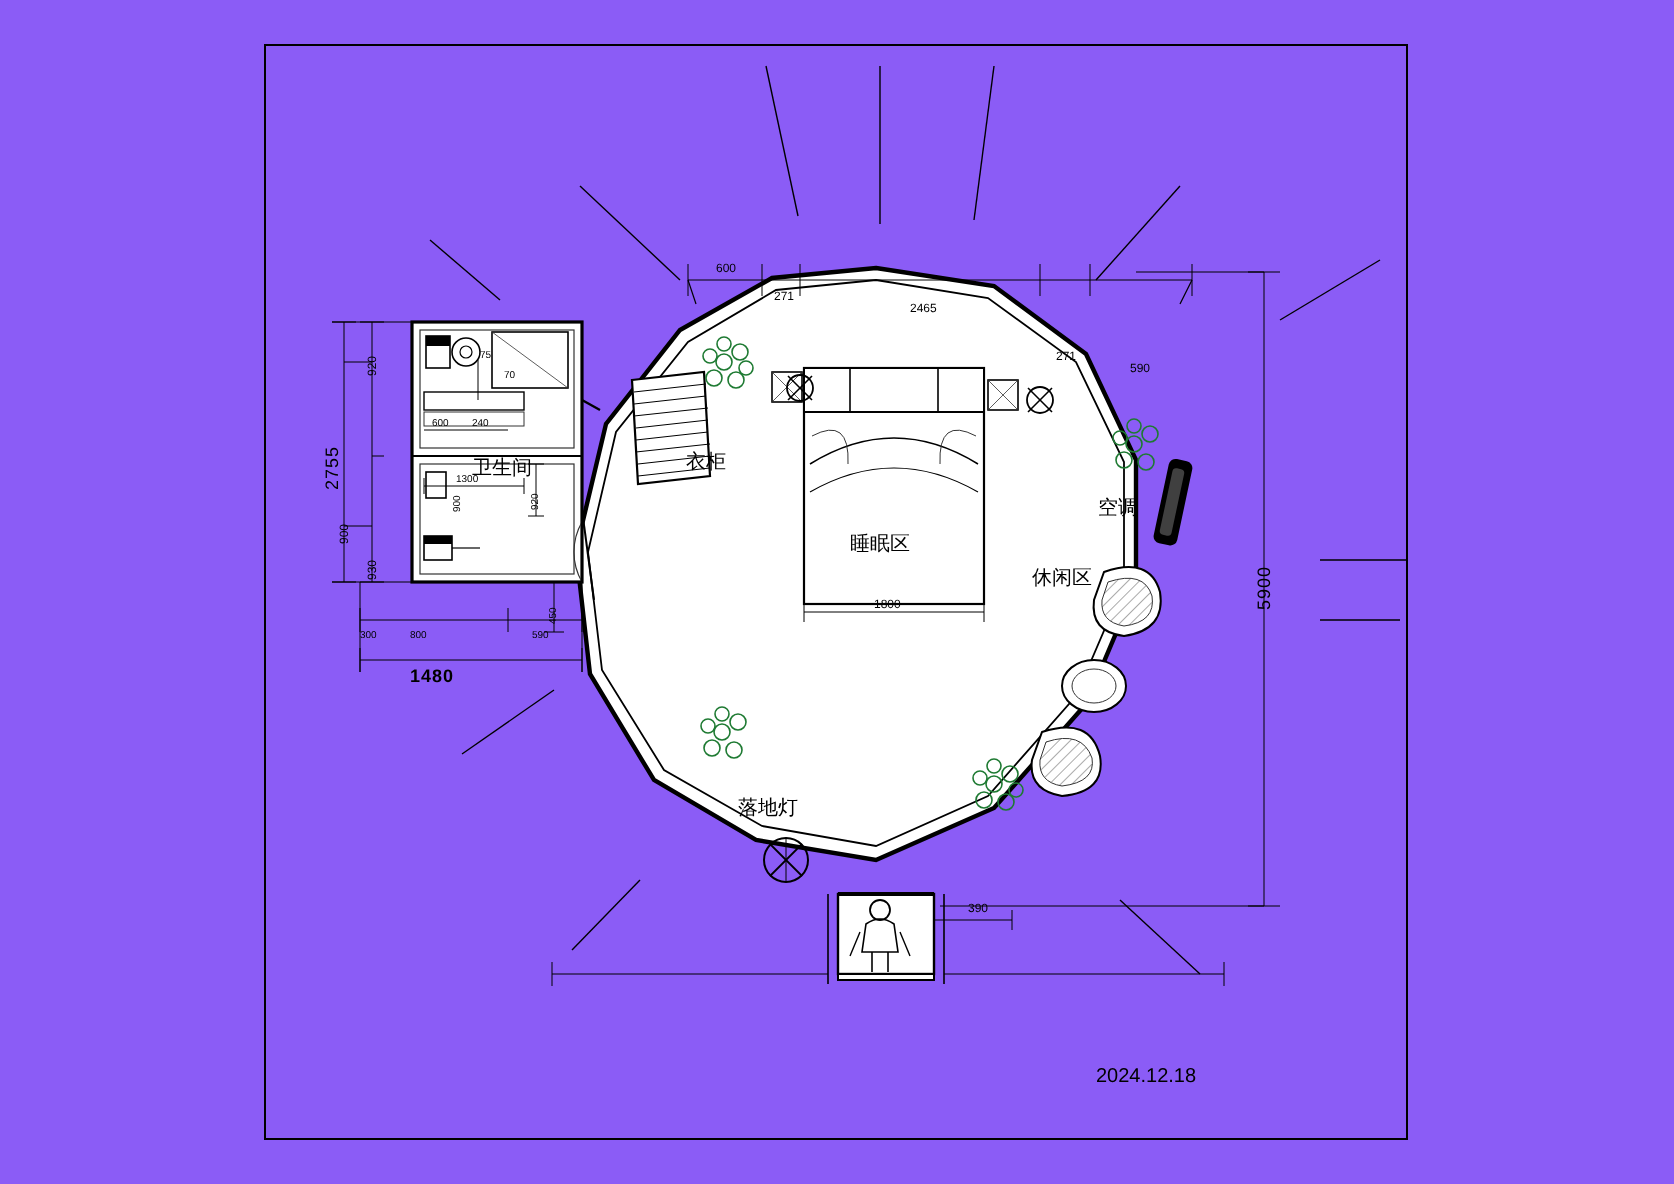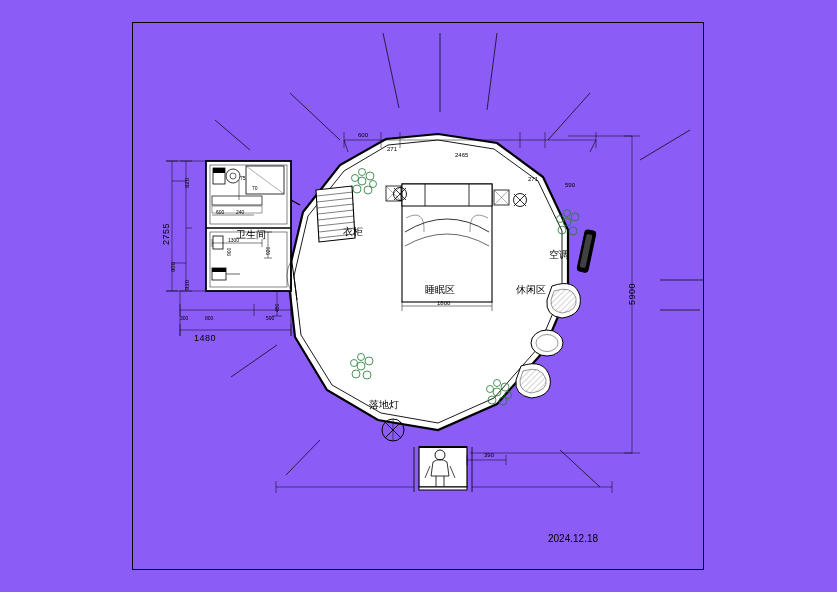--- a/index.html
+++ b/index.html
@@ -292,28 +292,28 @@
     </g>
 
     <g stroke="#000000" stroke-width="0.6">
       <line x1="344" y1="140" x2="348" y2="152"></line>
       <line x1="596" y1="140" x2="590" y2="152"></line>
     </g>
   </svg>
 
   <div class="lbl room-label" style="left:236px; top:230px;">卫生间</div>
   <div class="lbl room-label" style="left:343px; top:227px;">衣柜</div>
-  <div class="lbl room-label" style="left:425px; top:268px;margin-top:17px;">睡眠区</div>
+  <div class="lbl room-label" style="left:425px; top:268px;">睡眠区</div>
   <div class="lbl room-label" style="left:549px; top:250px;text-align:center;">空调</div>
   <div class="lbl room-label" style="left:516px; top:285px;">休闲区</div>
   <div class="lbl room-label" style="left:369px; top:400px;text-align:center;">落地灯</div>
 
   <div class="lbl big-dim rot90" style="left:628px; top:305px;">5900</div>
   <div class="lbl big-dim rot90" style="left:162px; top:245px;">2755</div>
-  <div class="lbl big-dim" style="left:194px; top:334px;">1480</div>
+  <div class="lbl big-dim" style="left:205px; top:334px;font-weight:bold;">1480</div>
 
   <div class="lbl dim-label" style="left:358px; top:132px;">600</div>
   <div class="lbl dim-label" style="left:387px; top:146px;">271</div>
   <div class="lbl dim-label" style="left:455px; top:152px;">2465</div>
   <div class="lbl dim-label" style="left:528px; top:176px;">271</div>
   <div class="lbl dim-label" style="left:565px; top:182px;">590</div>
 
   <div class="lbl dim-label rot90" style="left:184px; top:188px;">920</div>
   <div class="lbl dim-label rot90" style="left:170px; top:272px;">900</div>
   <div class="lbl dim-label rot90" style="left:184px; top:290px;">930</div>

